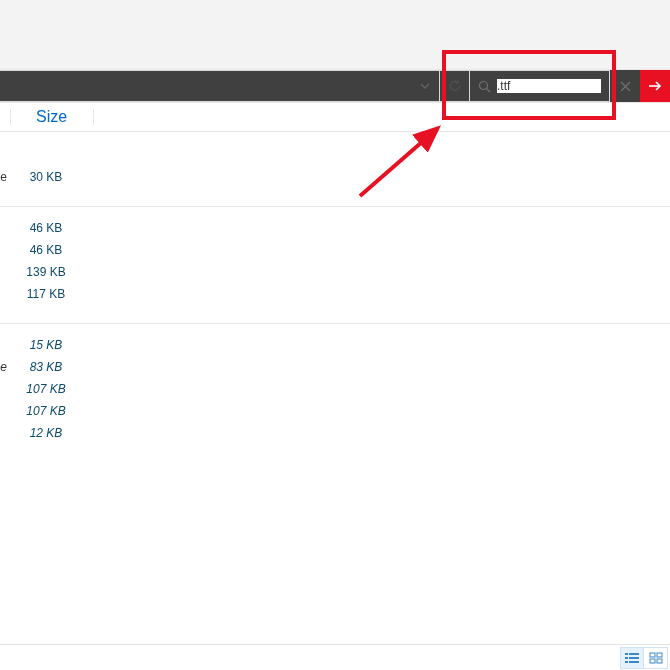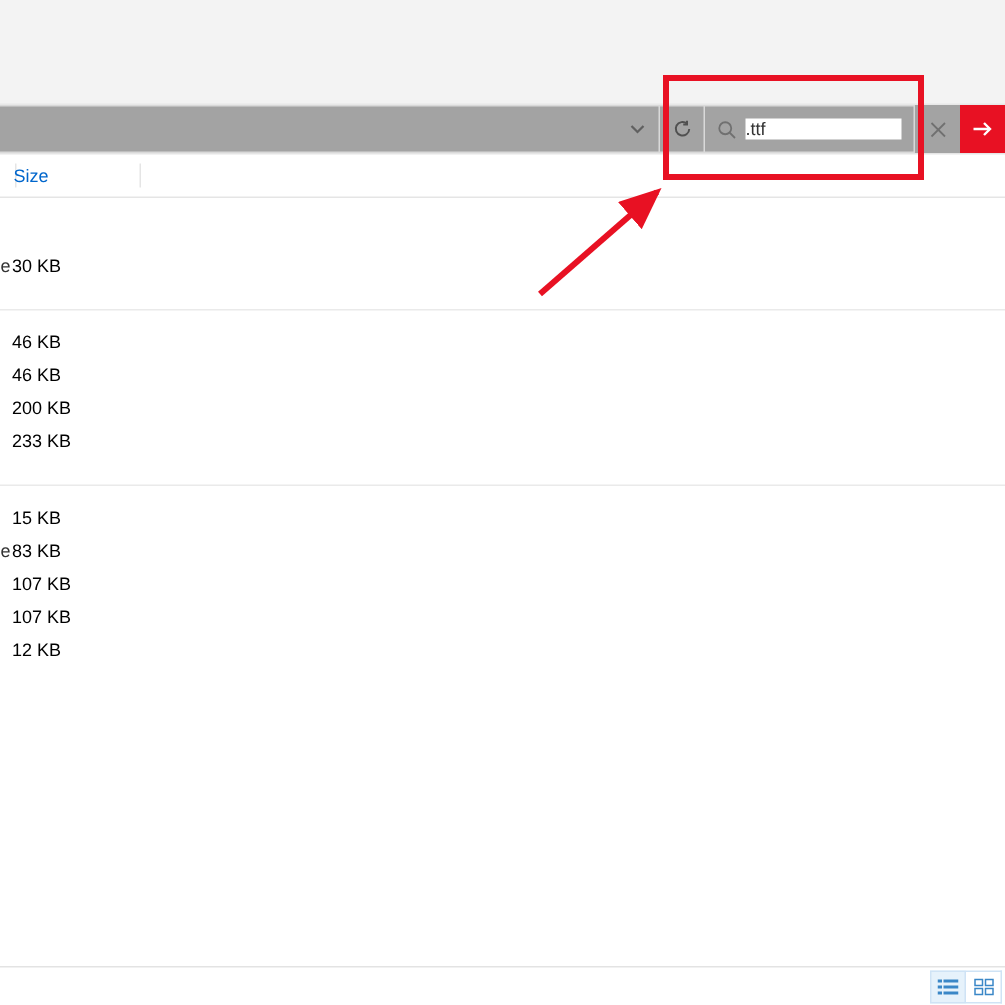--- a/index.html
+++ b/index.html
@@ -20,21 +20,21 @@
       border-bottom: 1px solid #e8e8e8;
     }
     .address-row {
       position: absolute;
       top: 70px;
       left: 0;
       right: 0;
       height: 32px;
       display: flex;
       align-items: center;
-      background: #a3a3a3;
+      background: #404040;
     }
     .address-bar {
       flex: 1;
       height: 32px;
       border: 1px solid #d9d9d9;
       border-left: none;
       display: flex;
       align-items: center;
       justify-content: flex-end;
       padding-right: 4px;
@@ -108,23 +108,23 @@
     .col-divider-left {
       position: absolute;
       left: 10px;
       top: 6px;
       bottom: 6px;
       width: 1px;
       background: #e5e5e5;
     }
     .col-size-header {
       position: absolute;
-      left: 9px;
+      left: 36px;
       color: #0066cc;
-      font-size: 12px;
+      font-size: 16px;
     }
     .col-divider-right {
       position: absolute;
       left: 93px;
       top: 6px;
       bottom: 6px;
       width: 1px;
       background: #e5e5e5;
     }
     .file-area {
@@ -155,23 +155,23 @@
     }
     .row .partial-left {
       width: 8px;
       text-align: right;
       padding-right: 1px;
       color: #333;
       overflow: hidden;
     }
     .row .size-cell {
       width: 80px;
-      text-align: left;
+      text-align: center;
       padding-right: 4px;
-      color: #000000;
+      color: #0c4a6e;
     }
     .status-bar {
       position: absolute;
       bottom: 0;
       left: 0;
       right: 0;
       height: 26px;
       border-top: 1px solid #e3e3e3;
       display: flex;
       align-items: center;
@@ -266,30 +266,30 @@
       <div class="row">
         <div class="partial-left"></div>
         <div class="size-cell">46 KB</div>
       </div>
       <div class="row">
         <div class="partial-left"></div>
         <div class="size-cell">46 KB</div>
       </div>
       <div class="row">
         <div class="partial-left"></div>
-        <div class="size-cell">200 KB</div>
-      </div>
-      <div class="row">
-        <div class="partial-left"></div>
-        <div class="size-cell">233 KB</div>
+        <div class="size-cell">139 KB</div>
+      </div>
+      <div class="row">
+        <div class="partial-left"></div>
+        <div class="size-cell">117 KB</div>
       </div>
     </div>
   </div>
 
-  <div class="group" style="margin-top:18px;">
+  <div class="group" style="margin-top:18px;font-style:italic;">
     <div class="group-sep"></div>
     <div class="group-rows">
       <div class="row">
         <div class="partial-left"></div>
         <div class="size-cell">15 KB</div>
       </div>
       <div class="row">
         <div class="partial-left">e</div>
         <div class="size-cell">83 KB</div>
       </div>

